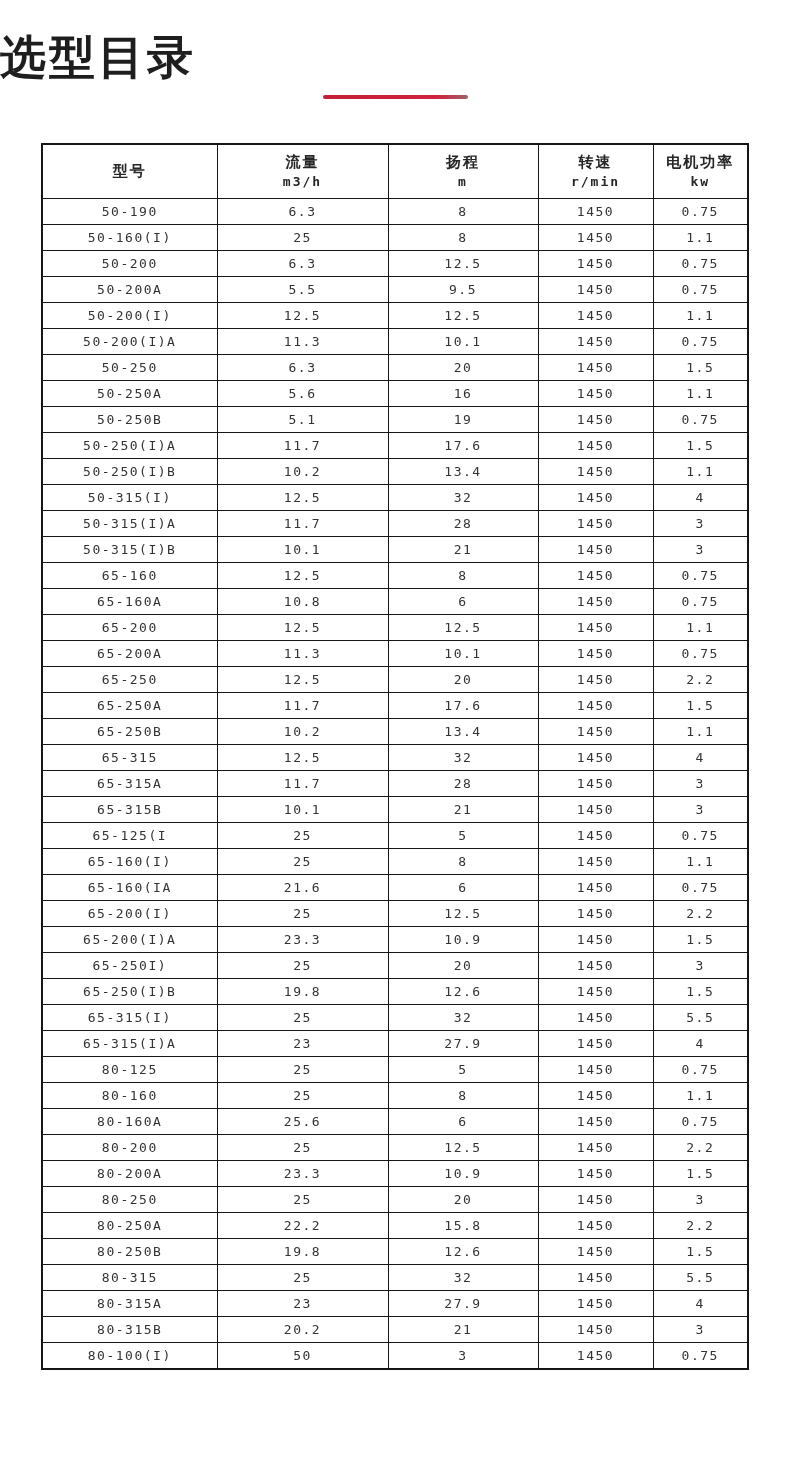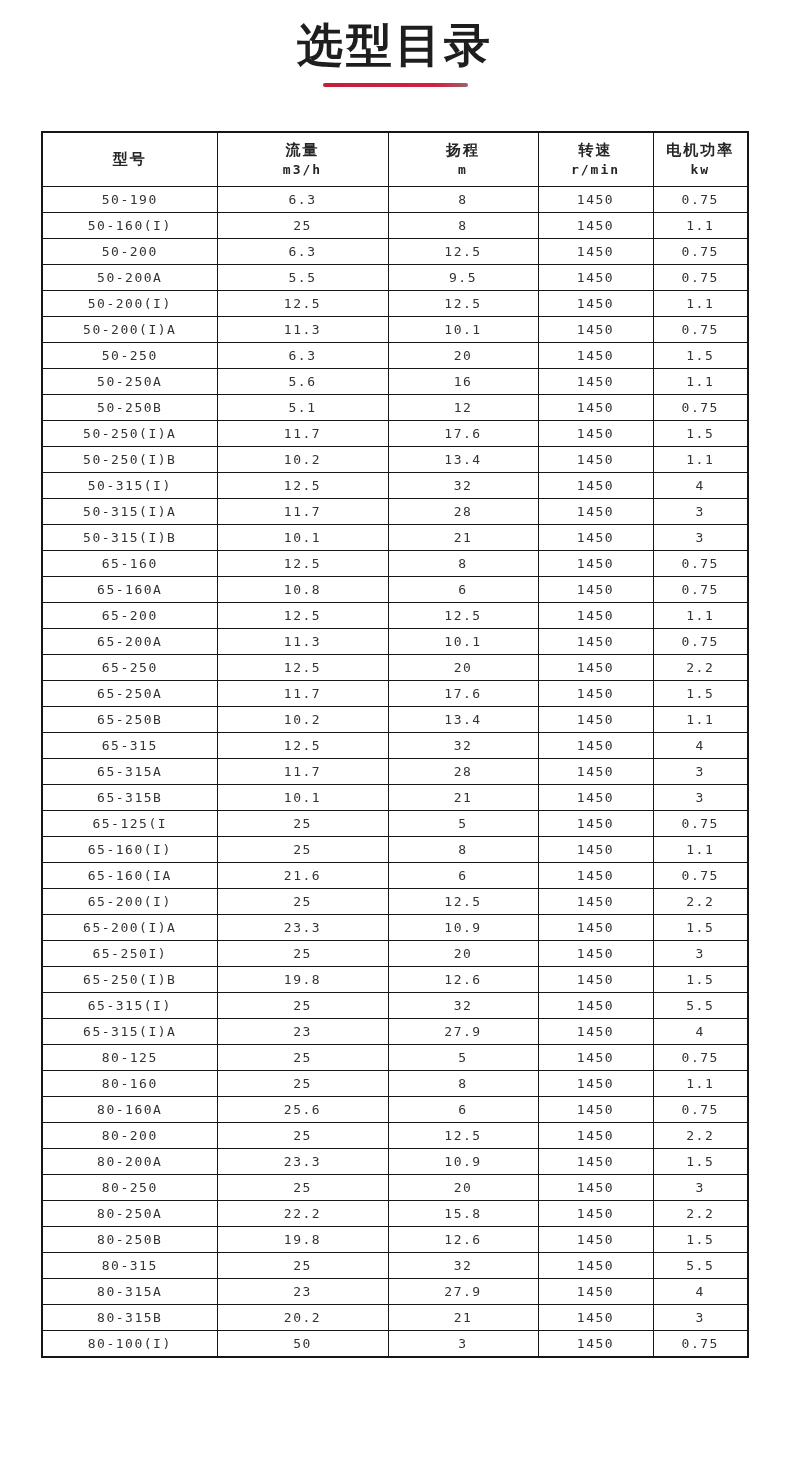--- a/index.html
+++ b/index.html
@@ -10,22 +10,21 @@
   .page {
     position: relative;
     width: 790px;
     height: 1463px;
     background: #ffffff;
     overflow: hidden;
     font-family: "Liberation Sans", "DejaVu Sans", sans-serif;
   }
   .page-title {
     margin: 0;
-    padding-top: 16px;
-    text-align: center;
+    padding-top: 28px;
     font-size: 46px;
     font-weight: 800;
     letter-spacing: 3px;
     color: #1e1e1e;
     line-height: 1.3;
   }
   .title-underline {
     width: 145px;
     height: 4px;
     margin: 7px auto 0 auto;
@@ -164,21 +163,21 @@
         <tr>
           <td>50-250A</td>
           <td>5.6</td>
           <td>16</td>
           <td>1450</td>
           <td>1.1</td>
         </tr>
         <tr>
           <td>50-250B</td>
           <td>5.1</td>
-          <td>12</td>
+          <td>19</td>
           <td>1450</td>
           <td>0.75</td>
         </tr>
         <tr>
           <td>50-250(I)A</td>
           <td>11.7</td>
           <td>17.6</td>
           <td>1450</td>
           <td>1.5</td>
         </tr>

